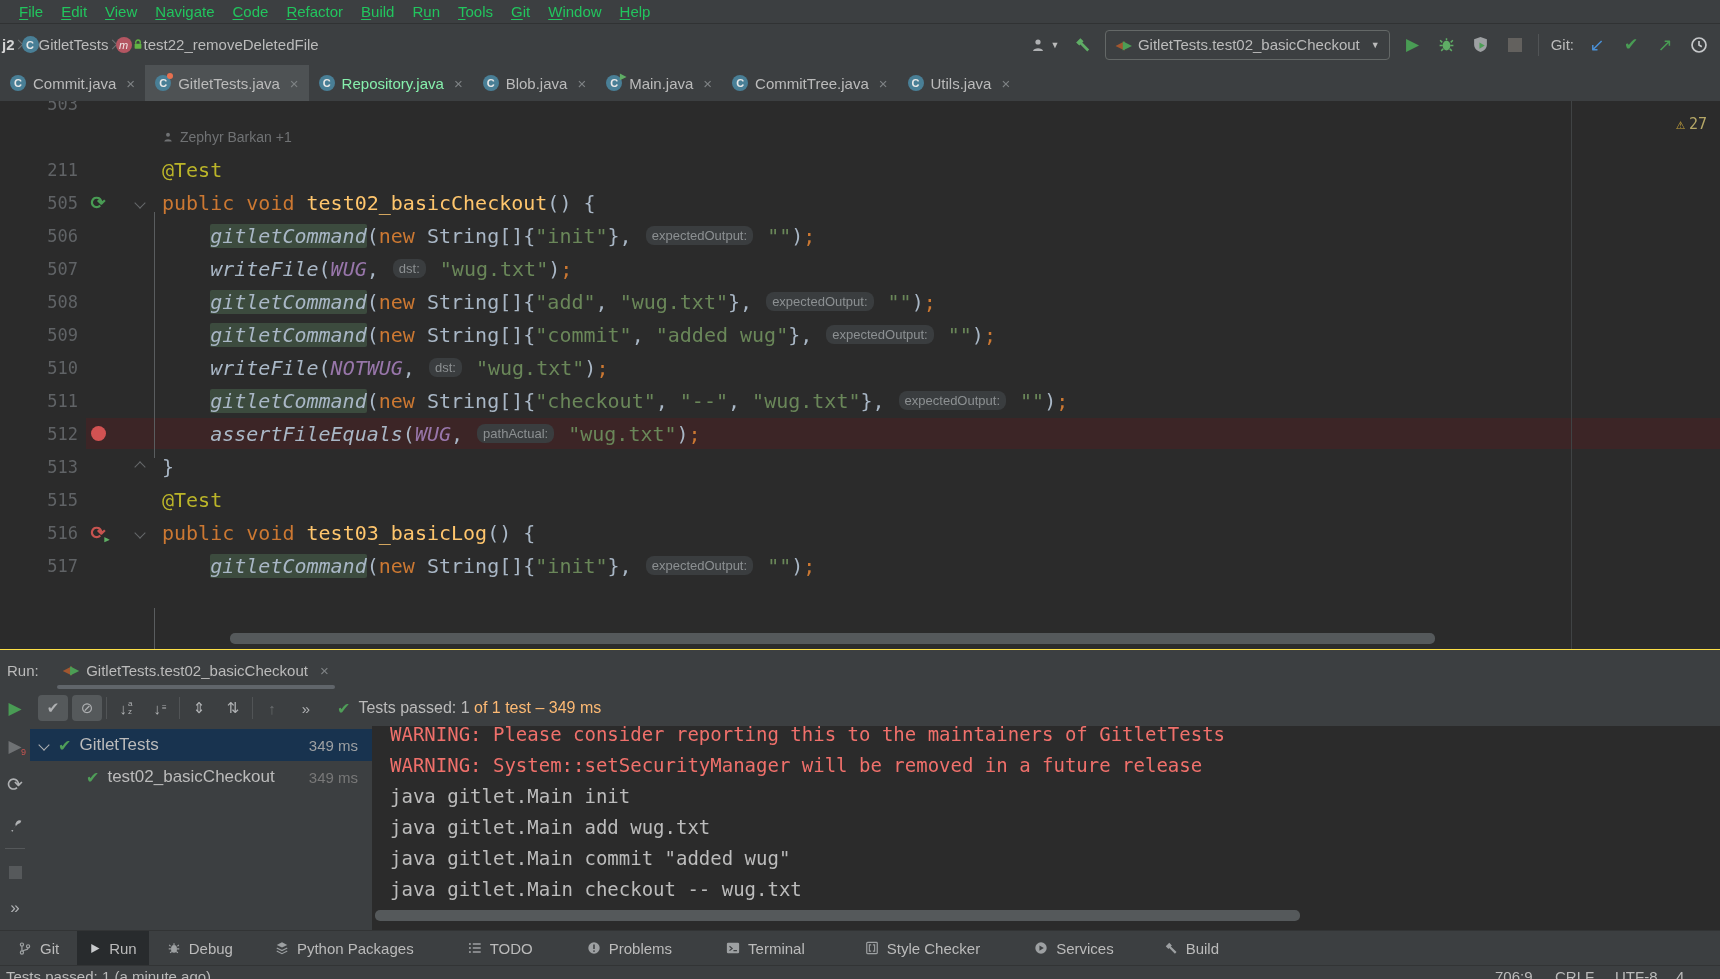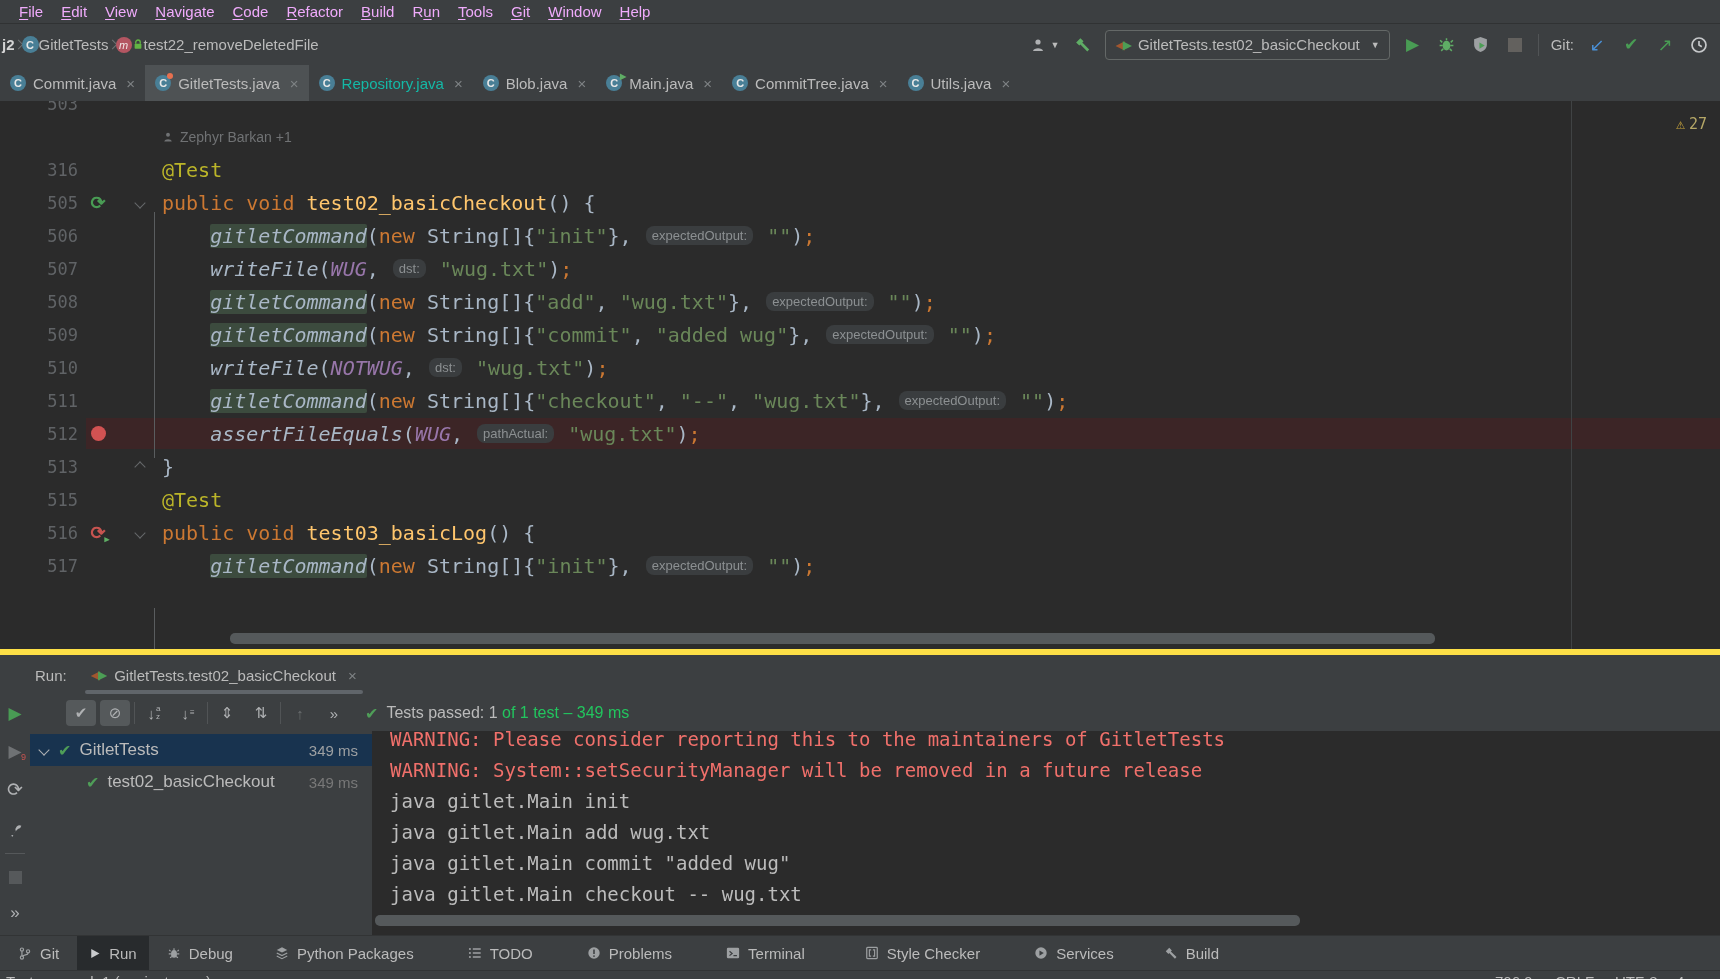--- a/index.html
+++ b/index.html
@@ -2,21 +2,21 @@
 <html><head>
 <meta charset="utf-8">
 <style>
   html,body{margin:0;padding:0;background:#2b2b2b;width:1720px;height:979px;overflow:hidden;
     font-family:"Liberation Sans",sans-serif;-webkit-font-smoothing:antialiased;}
   #app{position:relative;width:1720px;height:979px;background:#2b2b2b;}
 
   
   .menubar{height:23px;background:#3c3f41;display:flex;align-items:center;padding-left:10px;
     border-bottom:1px solid #303233;white-space:nowrap;}
-  .menu-item{color:#f0abfc;font-size:15px;padding:0 9px;cursor:default;}
+  .menu-item{color:#22c55e;font-size:15px;padding:0 9px;cursor:default;}
   .menu-item u{text-decoration:underline;text-underline-offset:2px;}
   .window-title{color:#6e6f70;font-size:15px;margin-left:16px;}
 
   
   .navbar{height:41px;background:#3c3f41;display:flex;align-items:center;justify-content:space-between;padding:0 10px 0 2px;}
   .breadcrumb{display:flex;align-items:center;gap:0;font-size:15px;color:#bbbbbb;}
   .crumb-proj{font-weight:bold;color:#d4d4d4;}
   .chev{display:inline-block;width:6px;height:6px;border-right:1.5px solid #6f7274;border-bottom:1.5px solid #6f7274;}
   .chev.right{transform:rotate(-45deg);}
   .cicon{position:relative;width:17px;height:17px;border-radius:50%;background:#497f96;color:#e8e8e8;
@@ -31,21 +31,21 @@
   .junit{display:flex;align-items:center;font-size:12px;letter-spacing:-2px;}
   .junit .l{color:#a1562f;} .junit .r{color:#4c9e55;}
   .dd{font-size:9px;color:#bbbbbb;margin-left:3px;}
   .vdiv{width:1px;height:22px;background:#515456;}
   .glyph-green{color:#499c54;} .glyph-blue{color:#4a8fd4;}
 
   
   .tabbar{height:36px;background:#3c3f41;display:flex;align-items:stretch;}
   .tab{display:flex;align-items:center;gap:7px;padding:0 10px;color:#bbbbbb;font-size:15px;cursor:default;}
   .tab.active{background:#4e5254;}
-  .tab.vcs .tab-label{color:#14b8a6;}
+  .tab.vcs .tab-label{color:#86efac;}
   .tab-close{color:#7f8385;font-size:15px;margin-left:3px;}
   .dot-mod{position:absolute;right:-2px;top:-2px;width:6px;height:6px;border-radius:50%;background:#e8704f;}
   .run-over{position:absolute;right:-4px;top:-3px;color:#5fad65;font-size:8px;}
 
   
   .editor{position:relative;height:548px;background:#2b2b2b;overflow:hidden;
     font-family:"DejaVu Sans Mono",monospace;}
   .code-col{position:absolute;left:0;top:-14px;right:0;}
   .code-row{height:33px;display:flex;align-items:center;position:relative;font-size:20px;white-space:pre;}
   .gnum{width:78px;text-align:right;color:#606366;font-size:17px;flex:none;z-index:2;}
@@ -69,35 +69,35 @@
     border-radius:8px;padding:2px 6px;margin:0 2px;vertical-align:3px;}
   .margin-guide{position:absolute;left:1571px;top:0;bottom:0;width:1px;background:#404344;z-index:1;}
   .fold-line{position:absolute;width:1px;background:#5a5d5f;left:154px;z-index:1;}
   .warn-badge{position:absolute;left:1676px;top:14px;display:flex;align-items:center;gap:4px;z-index:3;
     font-size:15px;color:#b5a767;}
   .warn-badge .tri{color:#c9a53c;font-size:15px;}
   .ed-hscroll{position:absolute;left:230px;top:532px;width:1205px;height:11px;background:#5a5e60;
     border-radius:5px;opacity:.9;z-index:4;}
 
   
-  .runpanel{position:relative;height:280px;background:#3c3f41;border-top:6px solid #fde047;padding-left:28px;}
+  .runpanel{position:relative;height:280px;background:#3c3f41;border-top:1px solid #fde047;}
   .run-header{height:40px;display:flex;align-items:center;background:#3c3f41;}
   .run-label{color:#bbbbbb;font-size:15px;margin:0 16px 0 7px;}
   .run-tab{position:relative;display:flex;align-items:center;gap:9px;height:100%;padding:0 8px;
     color:#bbbbbb;font-size:15px;}
   .run-tab:after{content:"";position:absolute;left:2px;right:2px;bottom:1px;height:4px;background:#60656a;border-radius:2px;}
   .run-tools{height:36px;display:flex;align-items:center;gap:4px;padding-left:38px;background:#3c3f41;}
   .tb-btn{min-width:30px;height:26px;display:flex;align-items:center;justify-content:center;
     border-radius:4px;color:#afb1b3;font-size:15px;gap:1px;}
   .tb-btn.pressed{background:#55595b;}
   .tb-btn.disabled{color:#696c6e;}
   .sort-sub{display:flex;flex-direction:column;font-size:8px;line-height:8px;color:#afb1b3;}
   .run-status{display:flex;align-items:center;gap:8px;margin-left:12px;font-size:16px;}
   .ok-check{color:#4f9e58;font-size:16px;}
-  .st-main{color:#bbbbbb;} .st-dim{color:#22c55e;text-align:right;}
+  .st-main{color:#bbbbbb;} .st-dim{color:#fdba74;text-align:right;}
   .run-content{position:absolute;left:0;top:76px;right:0;bottom:0;display:flex;}
   .left-strip{width:30px;background:#3c3f41;flex:none;}
   .strip-ic{position:absolute;left:3px;width:24px;height:24px;display:flex;align-items:center;justify-content:center;font-size:17px;}
   .tree{width:342px;flex:none;background:#3c3f41;padding-top:3px;font-size:17px;color:#bbbbbb;}
   .tree-row{height:32px;display:flex;align-items:center;gap:8px;padding:0 14px 0 10px;}
   .tree-row.selected{background:#18334f;}
   .tree-time{margin-left:auto;color:#9da0a2;font-size:15px;}
   .tree-row .dim{color:#787878;}
   .tree-chev{width:7px;height:7px;border-right:1.6px solid #afb1b3;border-bottom:1.6px solid #afb1b3;transform:rotate(45deg);margin-right:2px;}
   .console{flex:1;background:#2b2b2b;overflow:hidden;position:relative;
@@ -252,21 +252,21 @@
     </div>
     <div class="code-col" id="code-col">
         <div class="code-row"><span class="gnum">503</span><span class="gicon"></span><span class="gfold"></span><span class="ctext"></span></div>
         <div class="author-row">
           <svg width="12" height="12" viewBox="0 0 16 16">
             <circle cx="8" cy="5" r="2.6" fill="#707274"></circle>
             <path d="M3 14c.8-3.8 9.4-3.8 10 0z" fill="#707274"></path>
           </svg>
           <span>Zephyr Barkan +1</span>
         </div>
-        <div class="code-row"><span class="gnum">316</span><span class="gicon"></span><span class="gfold"></span><span class="ctext"><span class="tok-a">@Test</span></span></div>
+        <div class="code-row"><span class="gnum">211</span><span class="gicon"></span><span class="gfold"></span><span class="ctext"><span class="tok-a">@Test</span></span></div>
         <div class="code-row"><span class="gnum">505</span><span class="gicon"><span class="rerun-pass">⟳</span></span><span class="gfold"><span class="fold-chev down"></span></span><span class="ctext"><span class="tok-k">public</span><span class="tok-p"> </span><span class="tok-k">void</span><span class="tok-p"> </span><span class="tok-d">test02_basicCheckout</span><span class="tok-p">() {</span></span></div>
         <div class="code-row"><span class="gnum">506</span><span class="gicon"></span><span class="gfold"></span><span class="ctext"><span class="tok-p">    </span><span class="tok-g">gitletCommand</span><span class="tok-p">(</span><span class="tok-k">new</span><span class="tok-p"> String[]{</span><span class="tok-s">"init"</span><span class="tok-p">}, </span><span class="tok-h">expectedOutput:</span><span class="tok-p"> </span><span class="tok-s">""</span><span class="tok-p">)</span><span class="tok-k">;</span></span></div>
         <div class="code-row"><span class="gnum">507</span><span class="gicon"></span><span class="gfold"></span><span class="ctext"><span class="tok-p">    </span><span class="tok-m">writeFile</span><span class="tok-p">(</span><span class="tok-c">WUG</span><span class="tok-p">, </span><span class="tok-h">dst:</span><span class="tok-p"> </span><span class="tok-s">"wug.txt"</span><span class="tok-p">)</span><span class="tok-k">;</span></span></div>
         <div class="code-row"><span class="gnum">508</span><span class="gicon"></span><span class="gfold"></span><span class="ctext"><span class="tok-p">    </span><span class="tok-g">gitletCommand</span><span class="tok-p">(</span><span class="tok-k">new</span><span class="tok-p"> String[]{</span><span class="tok-s">"add"</span><span class="tok-p">, </span><span class="tok-s">"wug.txt"</span><span class="tok-p">}, </span><span class="tok-h">expectedOutput:</span><span class="tok-p"> </span><span class="tok-s">""</span><span class="tok-p">)</span><span class="tok-k">;</span></span></div>
         <div class="code-row"><span class="gnum">509</span><span class="gicon"></span><span class="gfold"></span><span class="ctext"><span class="tok-p">    </span><span class="tok-g">gitletCommand</span><span class="tok-p">(</span><span class="tok-k">new</span><span class="tok-p"> String[]{</span><span class="tok-s">"commit"</span><span class="tok-p">, </span><span class="tok-s">"added wug"</span><span class="tok-p">}, </span><span class="tok-h">expectedOutput:</span><span class="tok-p"> </span><span class="tok-s">""</span><span class="tok-p">)</span><span class="tok-k">;</span></span></div>
         <div class="code-row"><span class="gnum">510</span><span class="gicon"></span><span class="gfold"></span><span class="ctext"><span class="tok-p">    </span><span class="tok-m">writeFile</span><span class="tok-p">(</span><span class="tok-c">NOTWUG</span><span class="tok-p">, </span><span class="tok-h">dst:</span><span class="tok-p"> </span><span class="tok-s">"wug.txt"</span><span class="tok-p">)</span><span class="tok-k">;</span></span></div>
         <div class="code-row"><span class="gnum">511</span><span class="gicon"></span><span class="gfold"></span><span class="ctext"><span class="tok-p">    </span><span class="tok-g">gitletCommand</span><span class="tok-p">(</span><span class="tok-k">new</span><span class="tok-p"> String[]{</span><span class="tok-s">"checkout"</span><span class="tok-p">, </span><span class="tok-s">"--"</span><span class="tok-p">, </span><span class="tok-s">"wug.txt"</span><span class="tok-p">}, </span><span class="tok-h">expectedOutput:</span><span class="tok-p"> </span><span class="tok-s">""</span><span class="tok-p">)</span><span class="tok-k">;</span></span></div>
         <div class="code-row"><div class="bp-stripe"></div><span class="gnum">512</span><span class="gicon"><span class="bp-dot"></span></span><span class="gfold"></span><span class="ctext"><span class="tok-p">    </span><span class="tok-m">assertFileEquals</span><span class="tok-p">(</span><span class="tok-c">WUG</span><span class="tok-p">, </span><span class="tok-h">pathActual:</span><span class="tok-p"> </span><span class="tok-s">"wug.txt"</span><span class="tok-p">)</span><span class="tok-k">;</span></span></div>
         <div class="code-row"><span class="gnum">513</span><span class="gicon"></span><span class="gfold"><span class="fold-chev up"></span></span><span class="ctext"><span class="tok-p">}</span></span></div>
         <div class="code-row"><span class="gnum">515</span><span class="gicon"></span><span class="gfold"></span><span class="ctext"><span class="tok-a">@Test</span></span></div>

